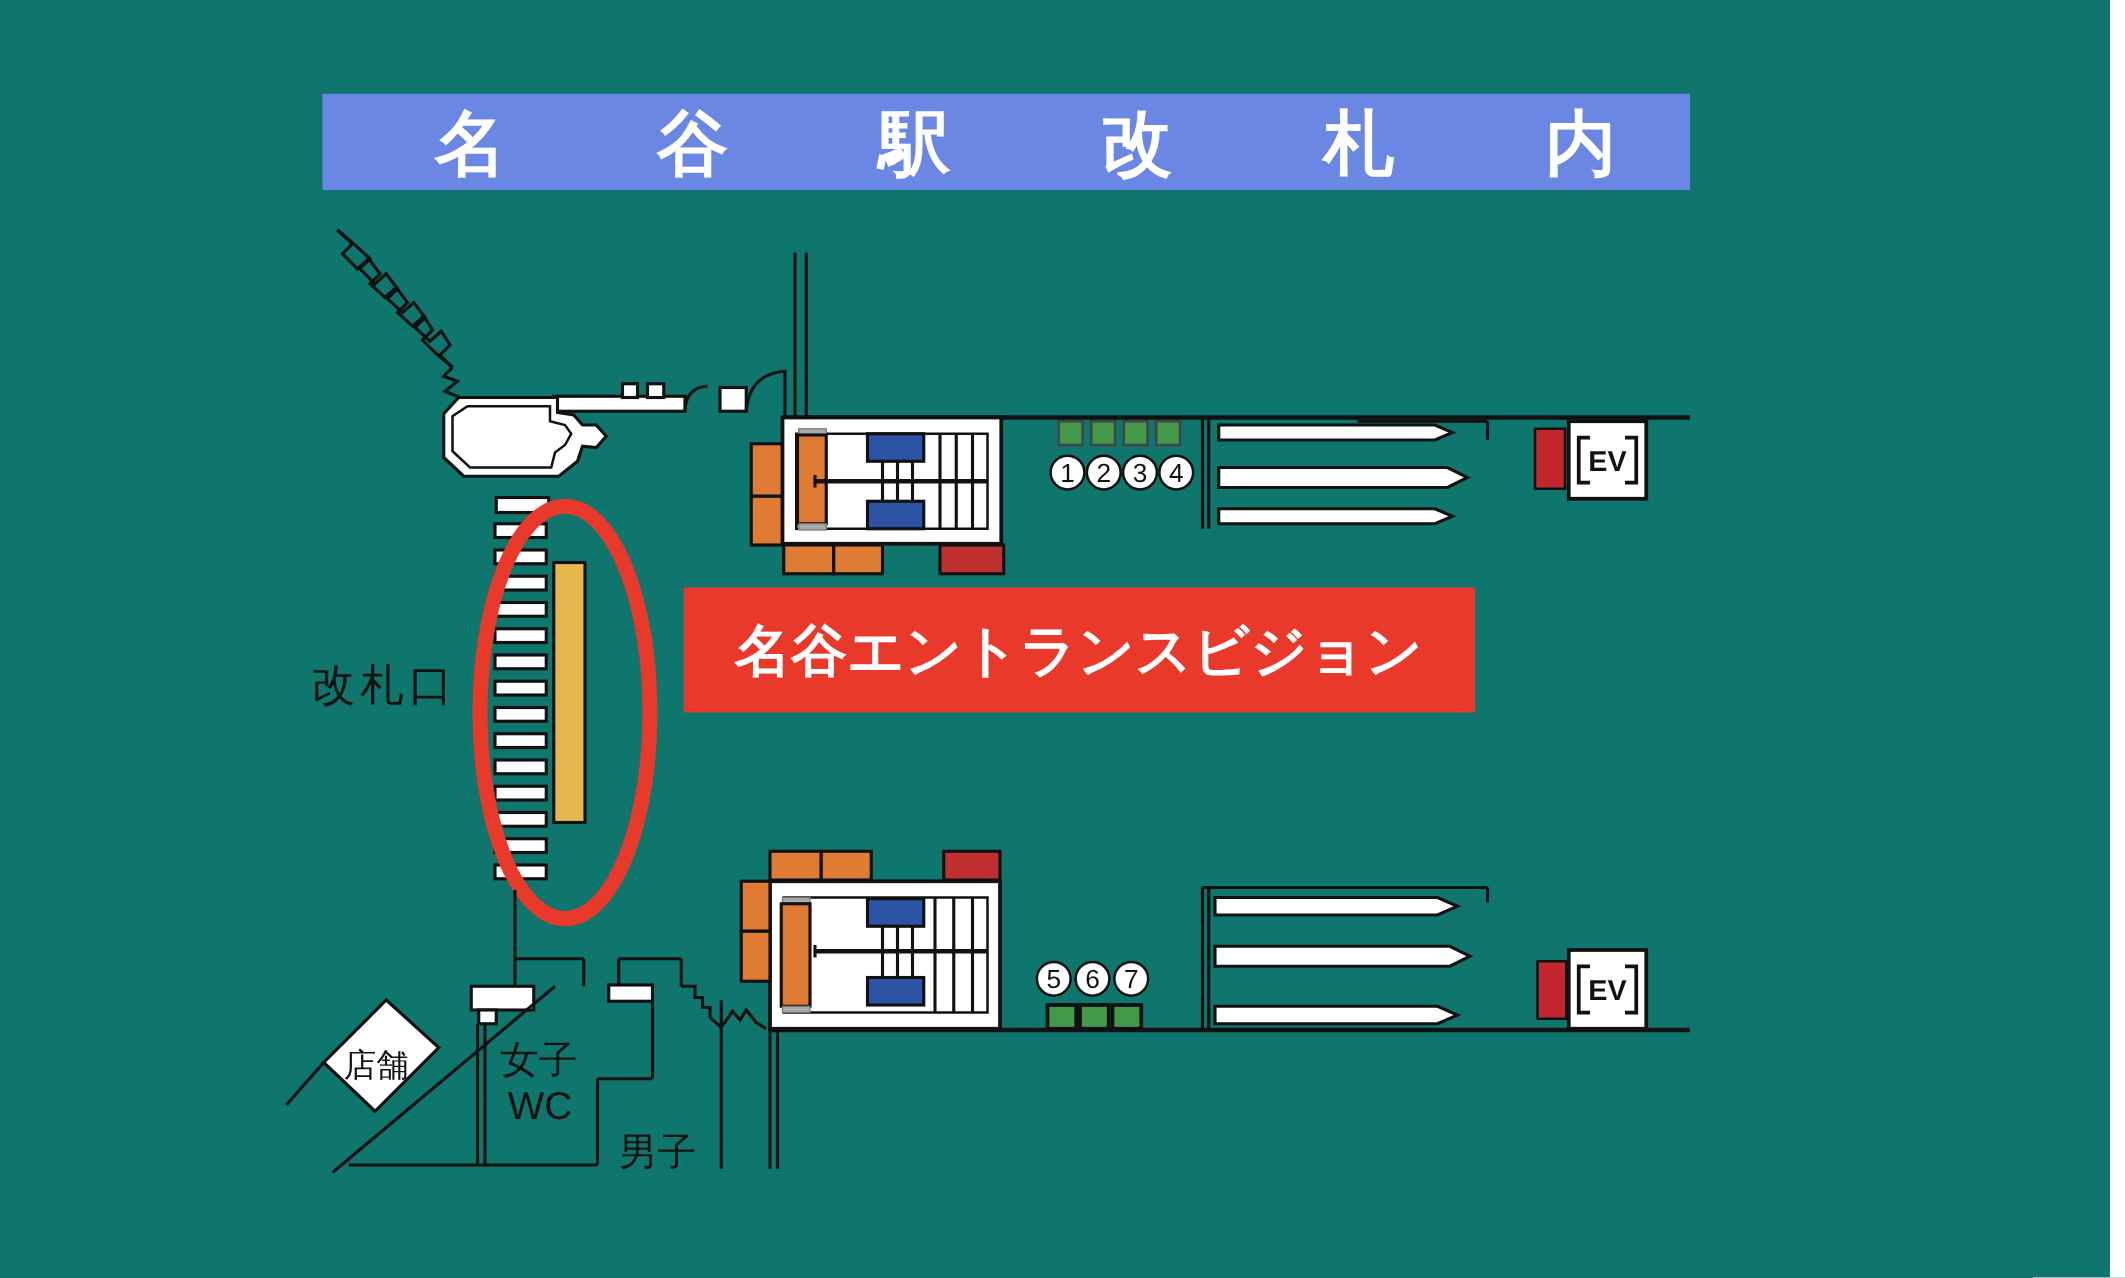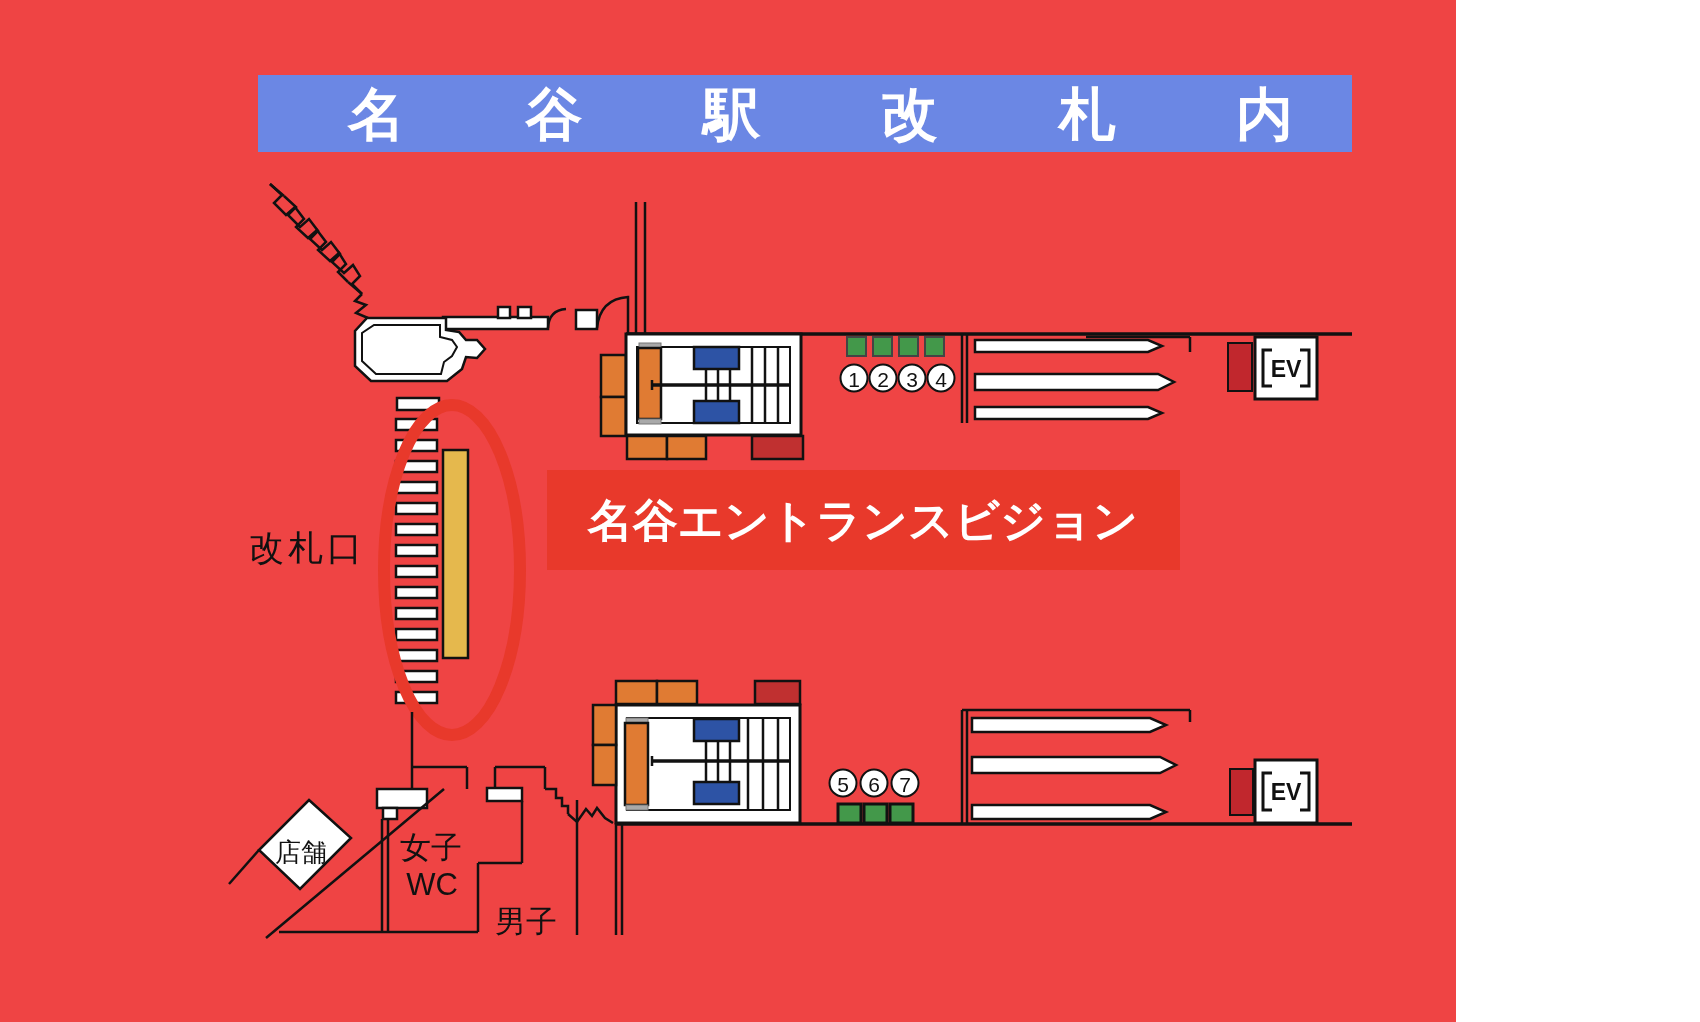--- a/index.html
+++ b/index.html
@@ -1,16 +1,16 @@
 <!DOCTYPE html>
 <html><head>
 <meta charset="utf-8">
 <style>
   html,body{margin:0;padding:0;background:#ffffff;}
-  .stage{position:relative;width:1456px;height:1022px;background:#ef4444;overflow:hidden;
+  .stage{position:relative;width:1688px;height:1022px;background:#0f766e;overflow:hidden;
          font-family:"Liberation Sans","DejaVu Sans",sans-serif;}
   svg{position:absolute;left:0;top:0;}
   text{font-family:"Liberation Sans","DejaVu Sans",sans-serif;fill:#111;}
   .map-label{font-size:33px;fill:#111;}
   .banner-title{font-size:57px;font-weight:bold;fill:#ffffff;}
   .vision-title{font-size:45px;font-weight:bold;fill:#ffffff;}
   .ev-label{font-size:23px;font-weight:bold;fill:#111;}
   .num-label{font-size:21px;fill:#111;}
   .wall{stroke:#111;stroke-width:2.5;fill:none;}
   .wall-thick{stroke:#111;stroke-width:3.5;fill:none;}

